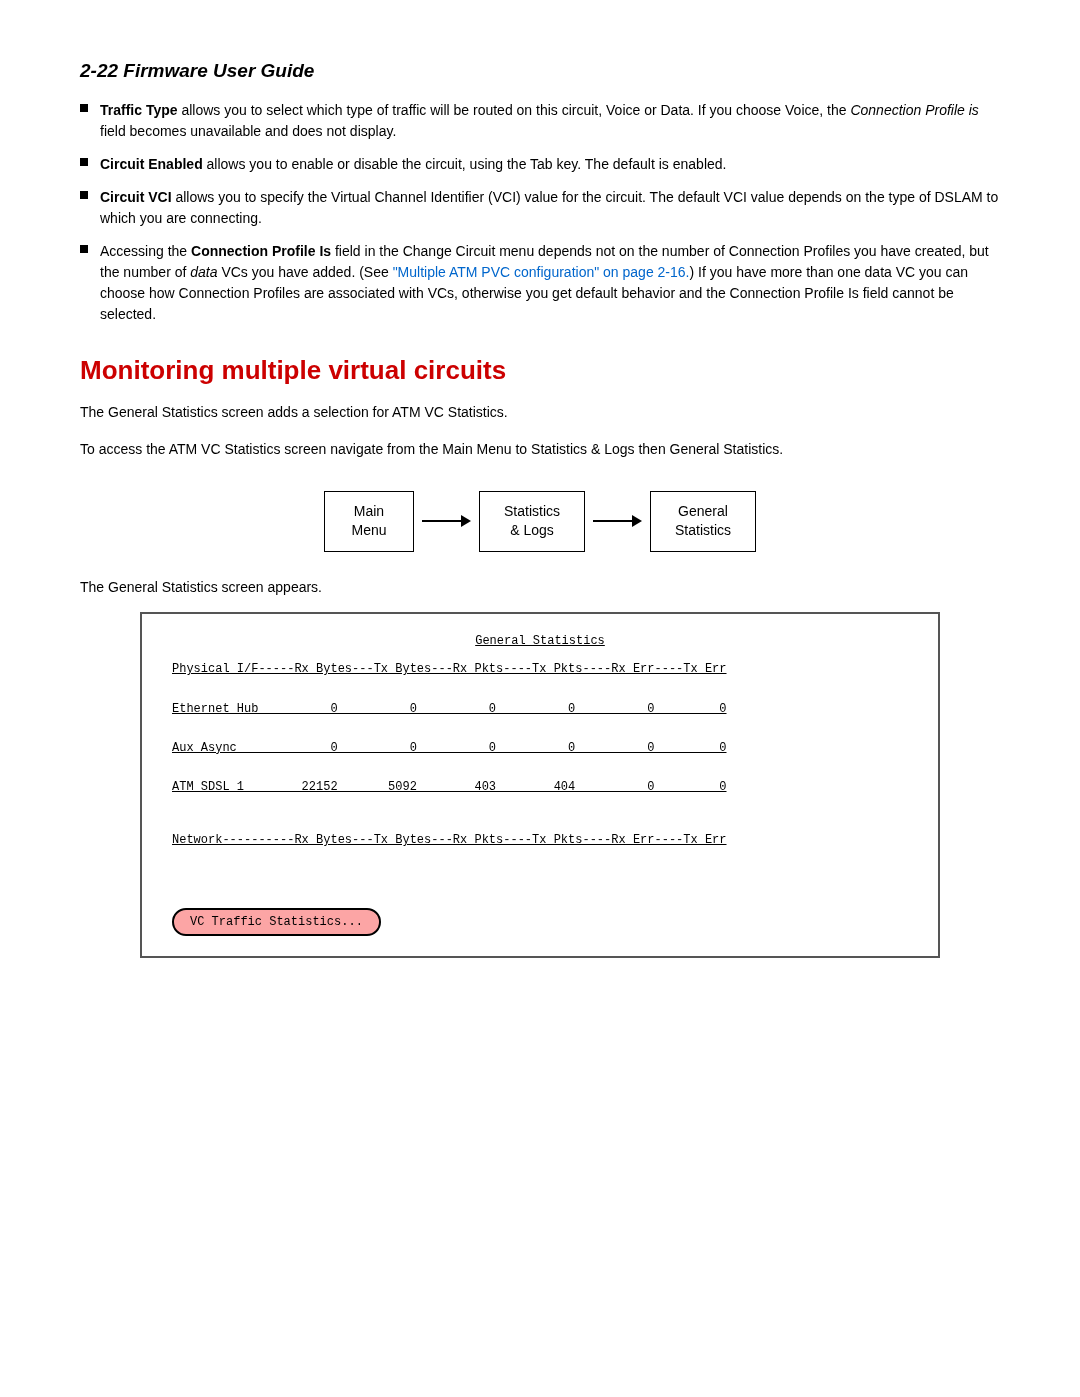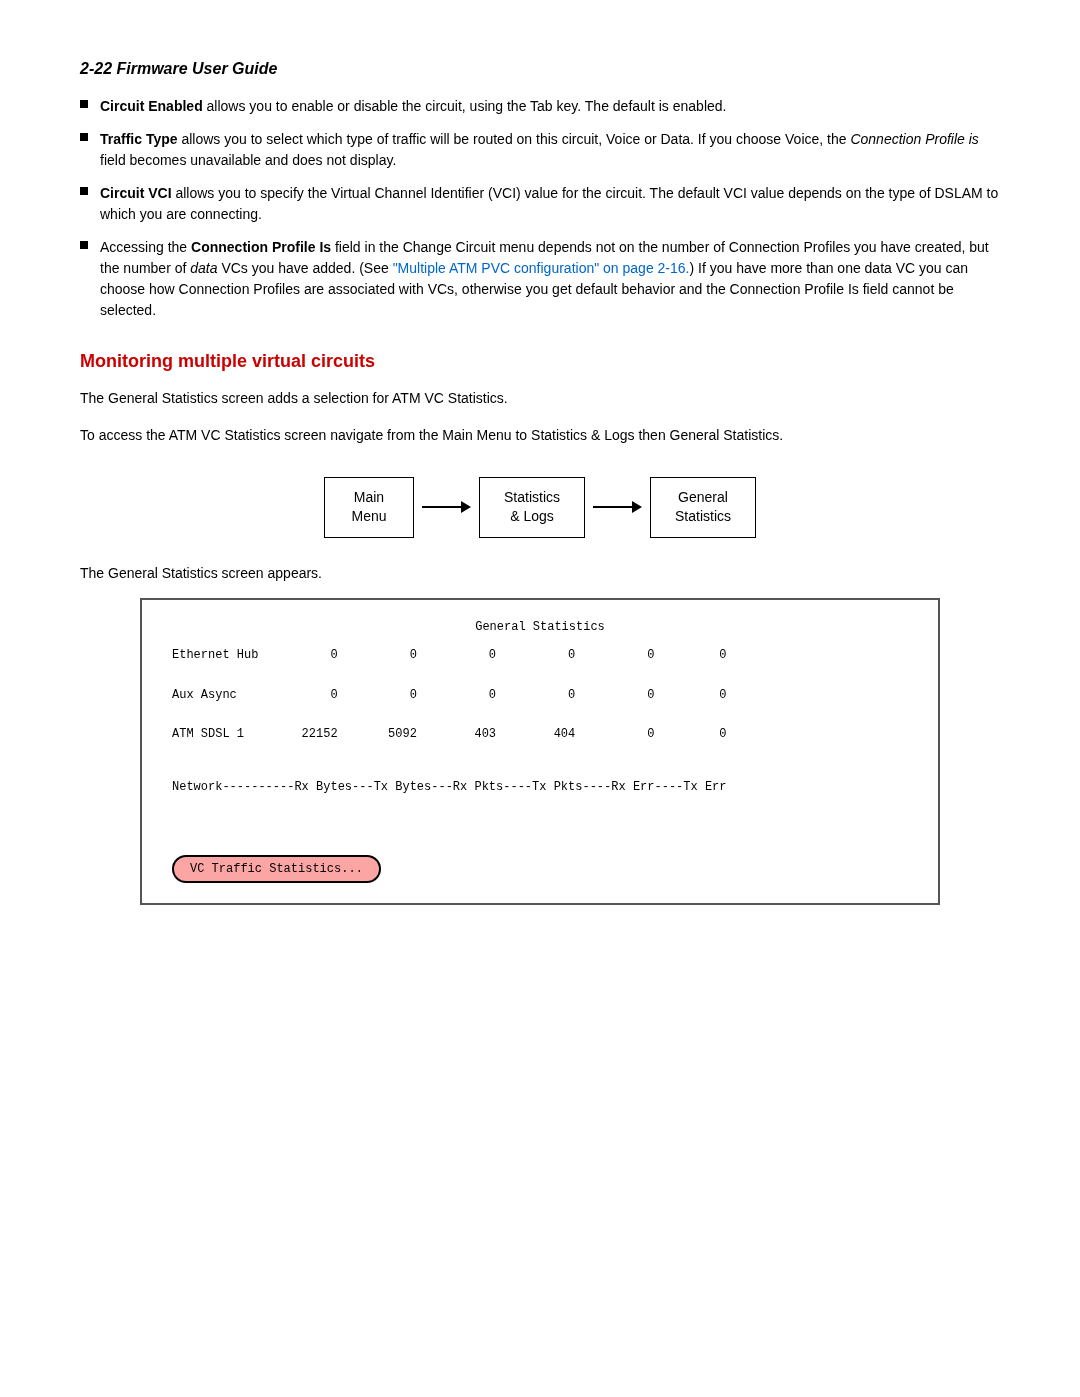--- a/index.html
+++ b/index.html
@@ -9,21 +9,21 @@
       font-size: 14px;
       color: #000000;
       width: 1080px;
       min-height: 1397px;
       padding: 60px 80px;
     }
 
     .page-header {
       font-style: italic;
       font-weight: bold;
-      font-size: 16px;
+      font-size: 19px;
       margin-bottom: 18px;
     }
 
     .bullet-list {
       list-style: none;
       margin-bottom: 20px;
     }
 
     .bullet-list li {
       display: flex;
@@ -53,21 +53,21 @@
     .bullet-text em {
       font-style: italic;
     }
 
     .link-text {
       color: #0066cc;
       text-decoration: none;
     }
 
     .section-heading {
-      font-size: 18px;
+      font-size: 26px;
       font-weight: bold;
       color: #cc0000;
       margin: 30px 0 14px 0;
     }
 
     .body-paragraph {
       line-height: 1.6;
       margin-bottom: 14px;
       margin-top: 15px;
     }
@@ -117,20 +117,21 @@
     }
 
     
     .screen-container {
       border: 2px solid #555;
       margin: 10px 60px 20px 60px;
       padding: 20px 30px;
       background: #fff;
       font-family: 'Courier New', Courier, monospace;
       font-size: 12px;
+      text-decoration: underline;
     }
 
     .screen-title {
       text-align: center;
       margin-bottom: 12px;
       font-family: 'Courier New', Courier, monospace;
       font-size: 12px;
     }
 
     .screen-table {
@@ -154,28 +155,28 @@
 </head>
 <body>
 
 <div class="page-header">2-22  Firmware User Guide</div>
 
 <ul class="bullet-list">
 
   <li>
     <span class="bullet-square"></span>
     <span class="bullet-text">
+      <strong>Traffic Type</strong><span> allows you to select which type of traffic will be routed on this circuit, Voice or Data. If you choose Voice, the </span><em>Connection Profile is</em><span> field becomes unavailable and does not display.</span>
+    </span>
+  </li>
+
+  <li>
+    <span class="bullet-square"></span>
+    <span class="bullet-text">
       <strong>Circuit Enabled</strong><span> allows you to enable or disable the circuit, using the Tab key. The default is enabled.</span>
-    </span>
-  </li>
-
-  <li>
-    <span class="bullet-square"></span>
-    <span class="bullet-text">
-      <strong>Traffic Type</strong><span> allows you to select which type of traffic will be routed on this circuit, Voice or Data. If you choose Voice, the </span><em>Connection Profile is</em><span> field becomes unavailable and does not display.</span>
     </span>
   </li>
 
 
   <li>
     <span class="bullet-square"></span>
     <span class="bullet-text">
       <strong>Circuit VCI</strong><span> allows you to specify the Virtual Channel Identifier (VCI) value for the circuit. The default VCI value depends on the type of DSLAM to which you are connecting.</span>
     </span>
   </li>
@@ -208,20 +209,21 @@
   <div class="nav-box">
     <span>General</span><br>
     <span>Statistics</span>
   </div>
 </div>
 
 <p class="body-paragraph">The General Statistics screen appears.</p>
 
 <div class="screen-container">
   <div class="screen-title">General Statistics</div>
+  <div class="screen-table">Physical I/F-----Rx Bytes---Tx Bytes---Rx Pkts----Tx Pkts----Rx Err----Tx Err</div>
   <div class="screen-table">Ethernet Hub          0          0          0          0          0         0</div>
   <div class="screen-table">Aux Async             0          0          0          0          0         0</div>
   <div class="screen-table">ATM SDSL 1        22152       5092        403        404          0         0</div>
   <br>
   <div class="screen-table">Network----------Rx Bytes---Tx Bytes---Rx Pkts----Tx Pkts----Rx Err----Tx Err</div>
   <br><br>
   <div class="vc-traffic-btn">VC Traffic Statistics...</div>
 </div>
 
 </body></html>

